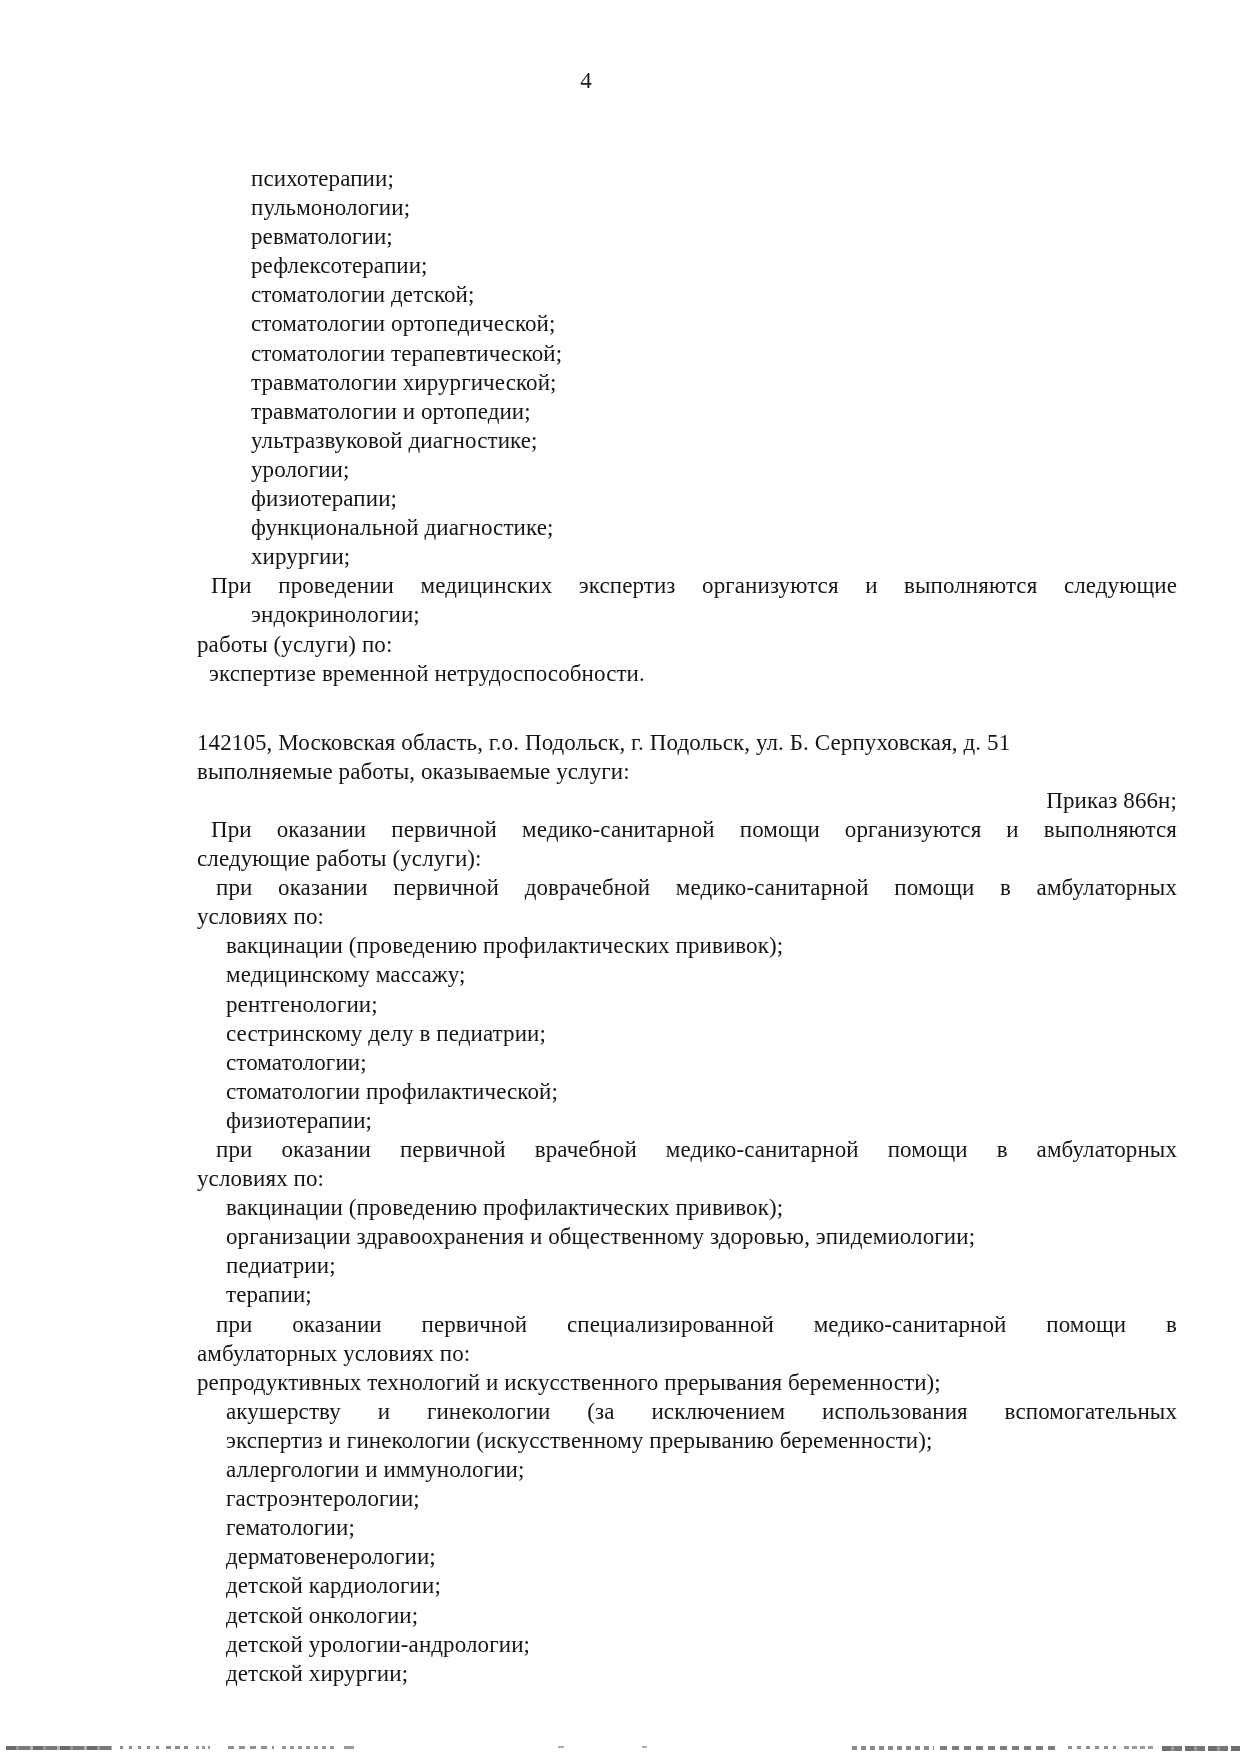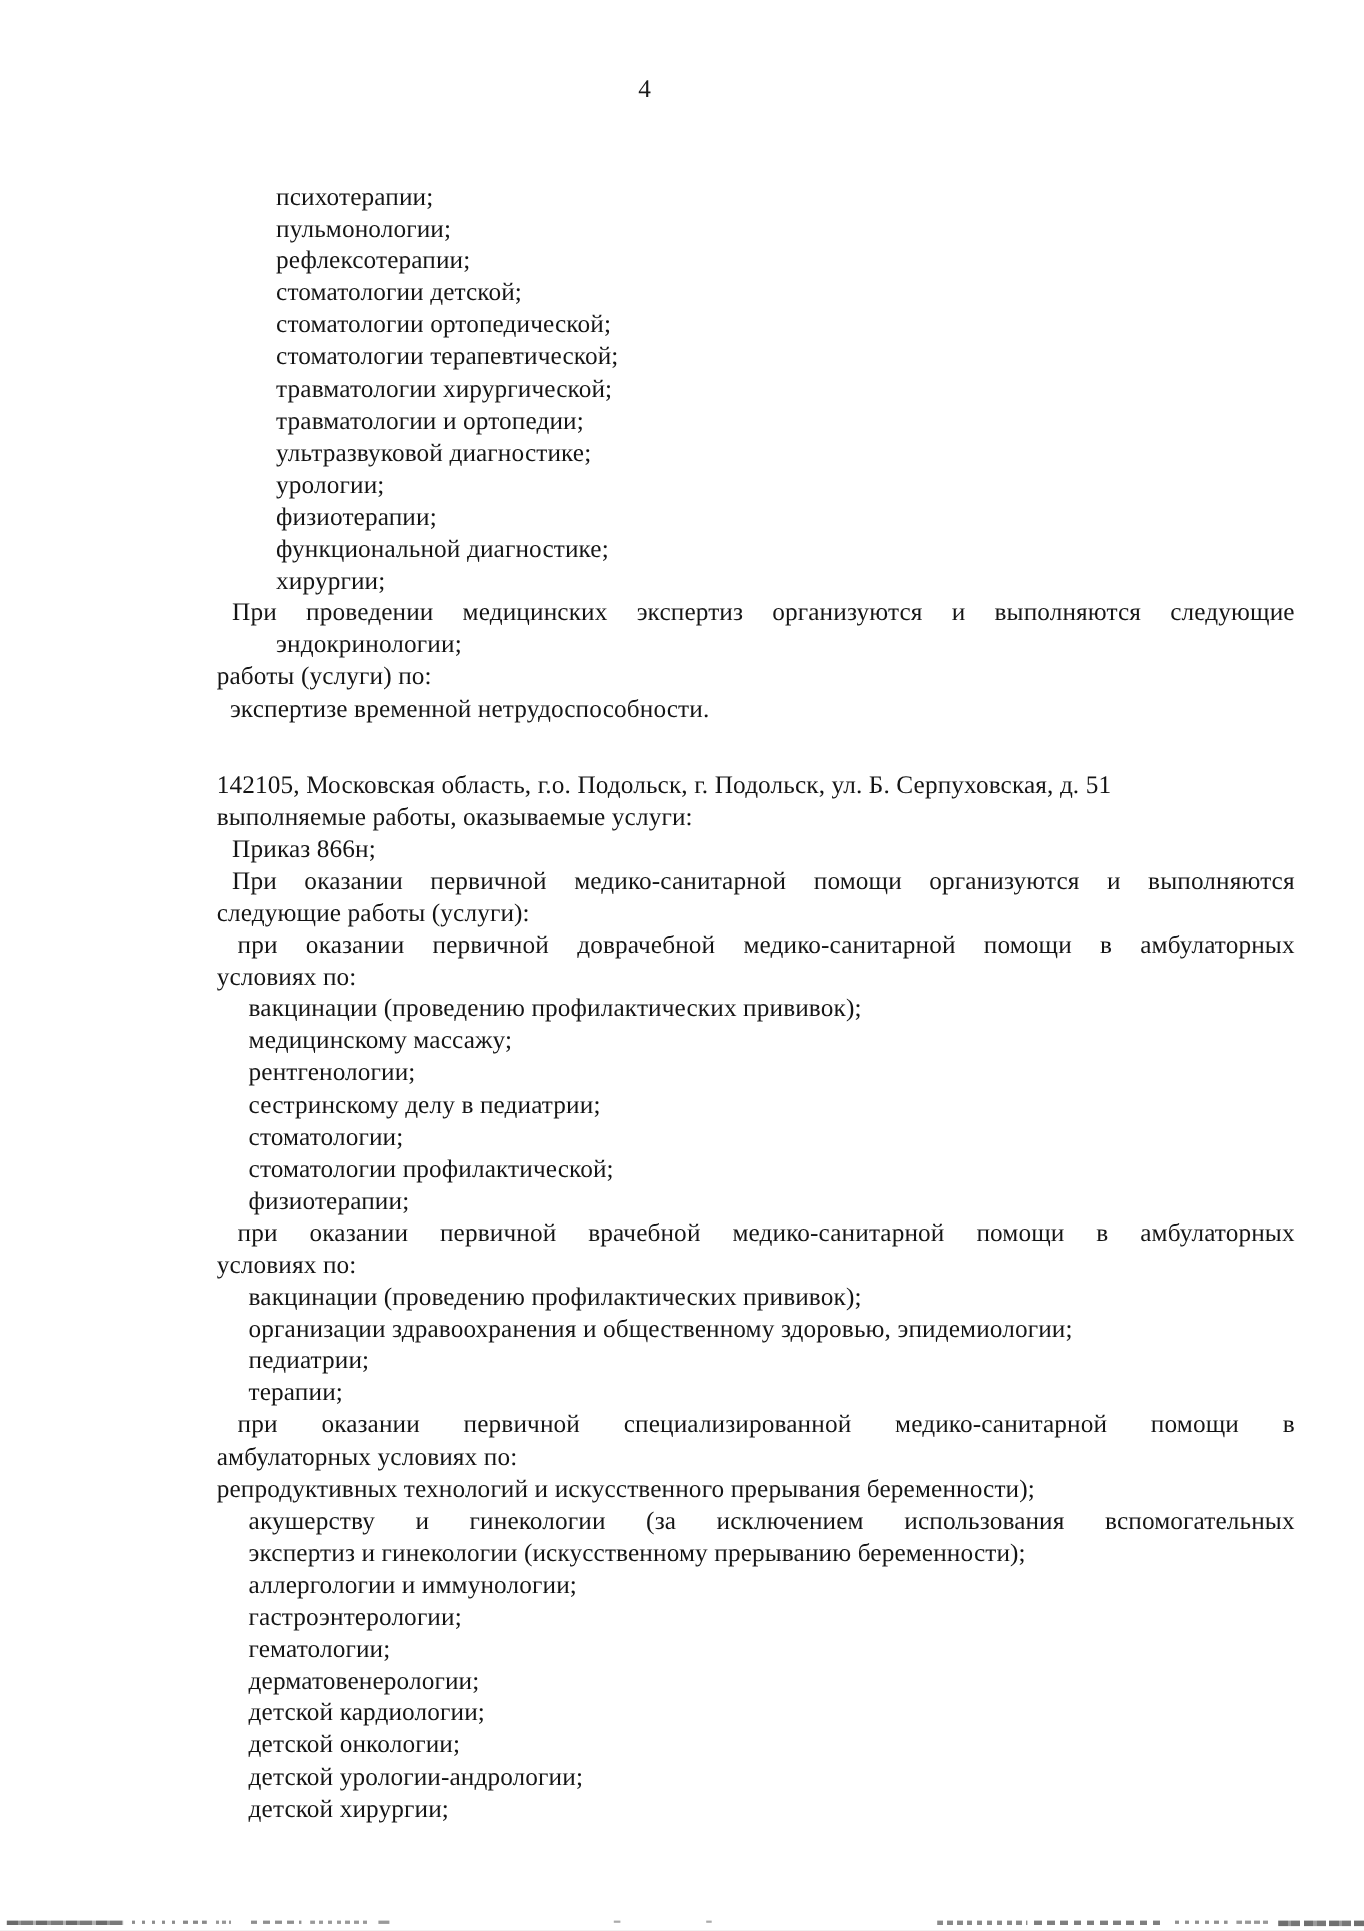--- a/index.html
+++ b/index.html
@@ -20,21 +20,21 @@
     position:absolute;left:197px;top:116px;width:980px;
     font-size:23px;line-height:29.1px;
     letter-spacing:0.1px;
     margin-top:48px;
   }
   .ln{white-space:nowrap;height:29.1px;}
   
   .jf{white-space:normal;text-align:justify;text-align-last:justify;overflow:hidden;}
   
   .ia{margin-left:54px;}  
-  .ib{margin-left:14px;}  
+  .ib{margin-left:14px;text-align:right;}  
   .ic{margin-left:19px;}  
   .id{margin-left:29px;}  
   .ie{margin-left:12px;}  
   .gap{height:40px;}
   
   .noise{position:absolute;left:0;top:1744px;width:1240px;height:8px;}
   .noise i{position:absolute;top:2px;display:block;}
   .n1 {left:6px;   width:106px;height:4px;background:repeating-linear-gradient(90deg,#6b6b6b 0 10px,#989898 10px 13px,#7a7a7a 13px 24px,#b3b3b3 24px 27px);}
   .n2 {left:120px; width:40px; height:3px;background:repeating-linear-gradient(90deg,#8e8e8e 0 3px,transparent 3px 9px);}
   .n3 {left:166px; width:22px; height:3px;background:repeating-linear-gradient(90deg,#8a8a8a 0 5px,transparent 5px 9px);}
@@ -54,20 +54,21 @@
 <body>
 
 <div class="page">
 
   <div class="pageno">4</div>
 
   <div class="doc">
 
     <div class="ln ia">психотерапии;</div>
     <div class="ln ia">пульмонологии;</div>
+    <div class="ln ia">ревматологии;</div>
     <div class="ln ia">рефлексотерапии;</div>
     <div class="ln ia">стоматологии детской;</div>
     <div class="ln ia">стоматологии ортопедической;</div>
     <div class="ln ia">стоматологии терапевтической;</div>
     <div class="ln ia">травматологии хирургической;</div>
     <div class="ln ia">травматологии и ортопедии;</div>
     <div class="ln ia">ультразвуковой диагностике;</div>
     <div class="ln ia">урологии;</div>
     <div class="ln ia">физиотерапии;</div>
     <div class="ln ia">функциональной диагностике;</div>

